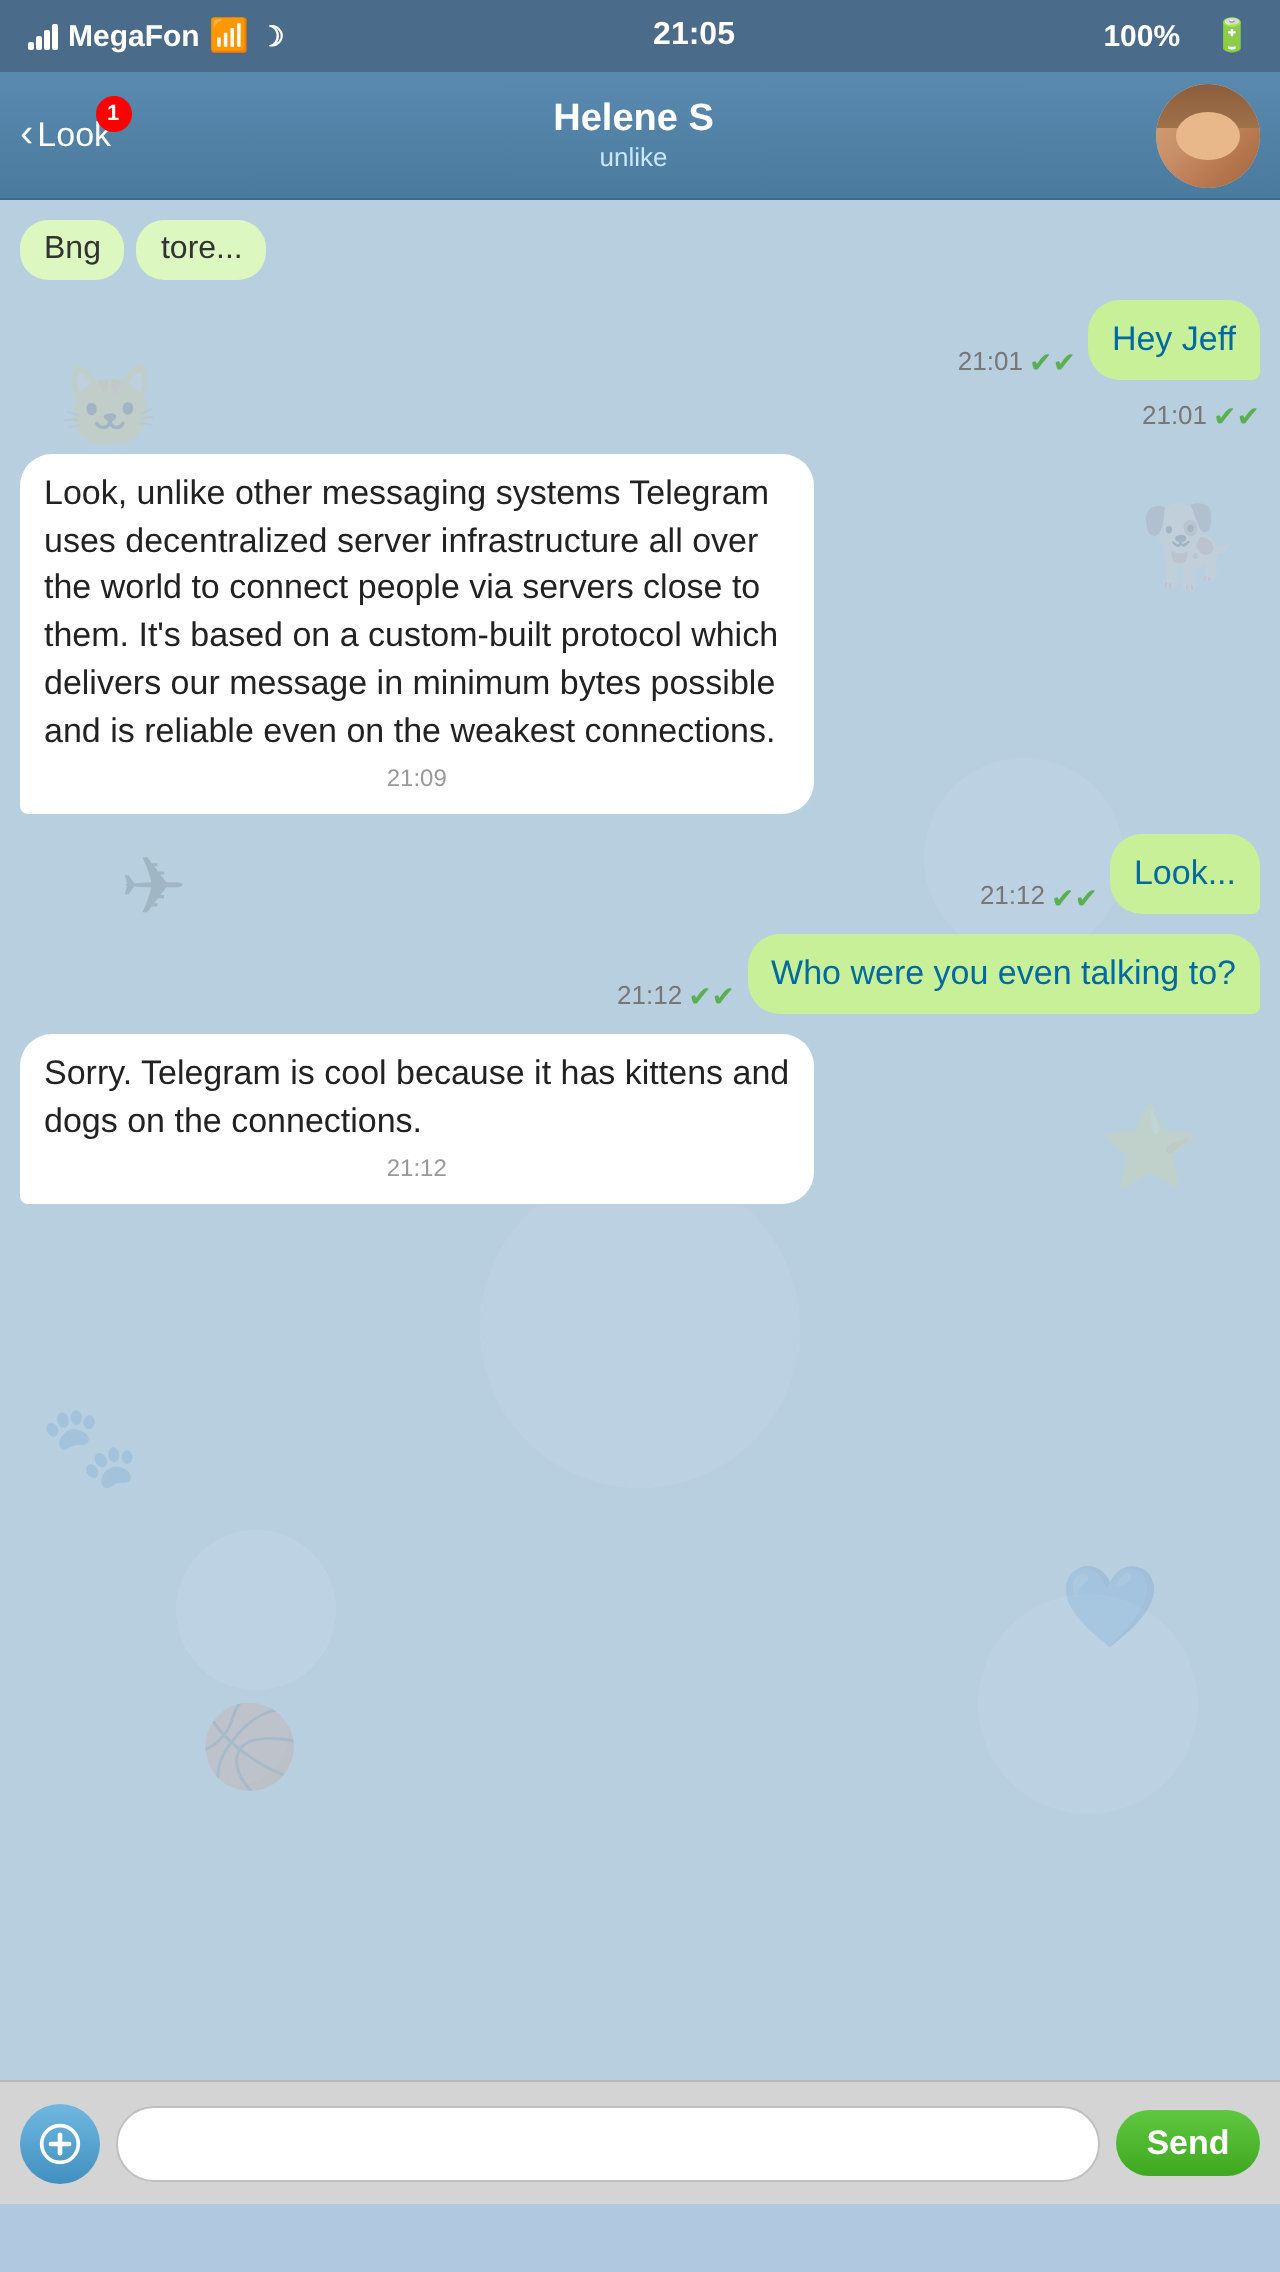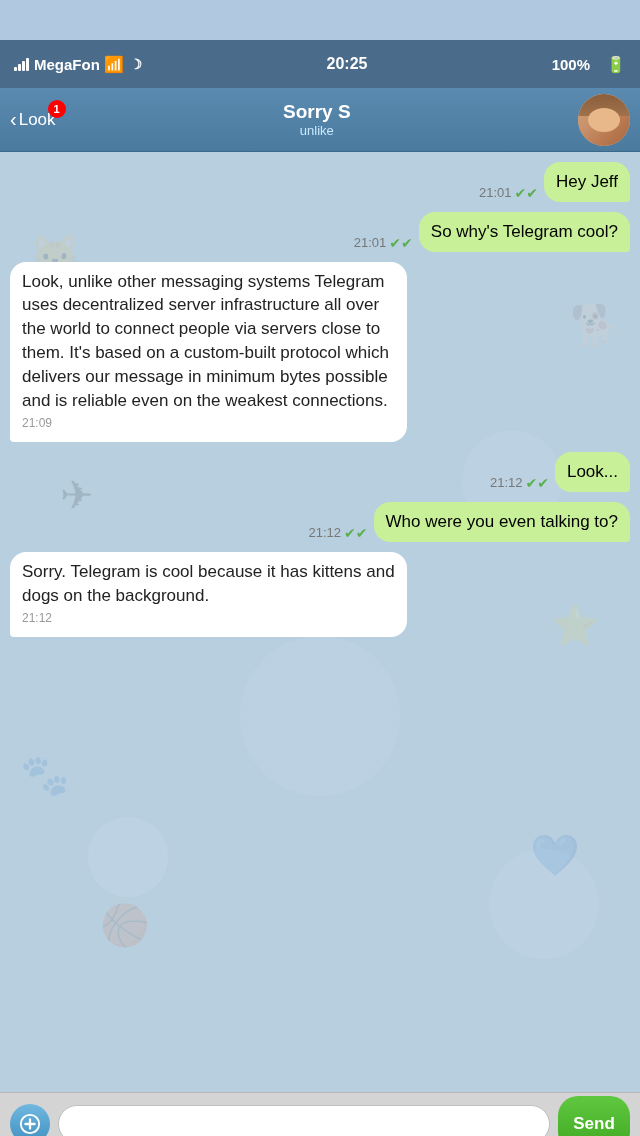--- a/index.html
+++ b/index.html
@@ -9,28 +9,27 @@
       min-height: 1136px;
       font-family: -apple-system, 'Helvetica Neue', Arial, sans-serif;
       background-color: #b0c8e0;
       overflow-x: hidden;
     }
 
     
     .status-bar {
       background: #4a6b8a;
       color: white;
-      height: 48px;
+      height: 36px;
       display: flex;
       align-items: center;
       justify-content: space-between;
       padding: 4px 14px;
       font-size: 15px;
       font-weight: 600;
-      margin-top: 40px;
     }
     .status-left { display: flex; align-items: center; gap: 5px; }
     .status-center { font-size: 16px; font-weight: 600; }
     .status-right { display: flex; align-items: center; gap: 16px; }
 
     
     .nav-bar {
       background: linear-gradient(180deg, #5b8ab0 0%, #4a7a9e 100%);
       height: 64px;
       display: flex;
@@ -163,21 +162,21 @@
     .bubble {
       border-radius: 16px;
       padding: 8px 12px;
       max-width: 80%;
       position: relative;
       font-size: 17px;
       line-height: 1.4;
     }
     .bubble.out {
       background: #c8f098;
-      color: #000000;
+      color: #0369a1;
       border-bottom-right-radius: 4px;
     }
     .bubble.inc {
       background: #ffffff;
       color: #222;
       border-bottom-left-radius: 4px;
     }
     .check-marks {
       color: #5ab050;
       font-size: 14px;
@@ -194,21 +193,21 @@
     .time-label {
       font-size: 13px;
       color: #777;
       white-space: nowrap;
       margin-bottom: 2px;
     }
 
     .bubble-footer {
       display: flex;
       align-items: center;
-      justify-content: flex-start;
+      justify-content: center;
       gap: 3px;
       margin-top: 3px;
     }
     .bubble-footer .time-label { color: #999; font-size: 12px; }
 
     
     .input-bar {
       background: #d4d4d4;
       height: 62px;
       display: flex;
@@ -235,21 +234,21 @@
       height: 38px;
       border-radius: 19px;
       border: 1px solid #c0c0c0;
       background: white;
       padding: 0 14px;
       font-size: 17px;
       outline: none;
     }
     .send-btn {
       width: 72px;
-      height: 56px;
+      height: 33px;
       border-radius: 20px;
       background: linear-gradient(180deg, #60c840 0%, #40a820 100%);
       color: white;
       font-size: 17px;
       font-weight: 600;
       border: none;
       cursor: pointer;
       flex-shrink: 0;
     }
 
@@ -270,73 +269,78 @@
     <div class="signal-bars">
       <span style="height:4px"></span>
       <span style="height:7px"></span>
       <span style="height:10px"></span>
       <span style="height:13px"></span>
     </div>
     <span>MegaFon</span>
     <span style="font-size:16px;">📶</span>
     <span style="font-size:14px;">☽</span>
   </div>
-  <div class="status-center">20:25</div>
+  <div class="status-center">21:05</div>
   <div class="status-right">
     <span>100%</span>
     <span style="font-size:16px;">🔋</span>
   </div>
 </div>
 
 <div class="nav-bar">
   <div class="back-btn">
     <span style="font-size:20px; margin-right:2px;">‹</span>
     <span>Look</span>
     <div class="back-badge">1</div>
   </div>
   <div class="nav-center">
-    <div class="nav-title">Sorry S</div>
+    <div class="nav-title">Helene S</div>
     <div class="nav-subtitle">unlike</div>
   </div>
   <div class="avatar">
     <div class="avatar-inner">
       <div class="avatar-hair"></div>
       <div class="avatar-face"></div>
     </div>
   </div>
 </div>
 
 <div class="chat-area">
 
   <span class="bg-deco" style="left:30px; top:80px;">🐱</span>
   <span class="bg-deco" style="right:20px; top:150px;">🐕</span>
   <span class="bg-deco" style="left:60px; top:320px;">✈</span>
   <span class="bg-deco" style="right:40px; top:450px;">⭐</span>
   <span class="bg-deco" style="left:20px; top:600px;">🐾</span>
   <span class="bg-deco" style="right:60px; top:680px;">💙</span>
   <span class="bg-deco" style="left:100px; top:750px;">🏀</span>
 
+  <div class="partial-msg">
+    <div class="partial-bubble">
+      <span>Bng</span>
+    </div>
+    <div class="partial-bubble">
+      <span>tore...</span>
+    </div>
+  </div>
 
   <div class="msg-row outgoing">
     <div class="msg-with-time out">
       <div class="bubble out">
         <span>Hey Jeff</span>
       </div>
       <div style="display:flex; align-items:center; gap:3px;">
         <span class="time-label">21:01</span>
         <span class="check-marks">✔✔</span>
       </div>
     </div>
   </div>
 
   <div class="msg-row outgoing">
     <div class="msg-with-time out">
-      <div class="bubble out">
-        <span>So why's Telegram cool?</span>
-      </div>
       <div style="display:flex; align-items:center; gap:3px;">
         <span class="time-label">21:01</span>
         <span class="check-marks">✔✔</span>
       </div>
     </div>
   </div>
 
   <div class="msg-row incoming">
     <div style="max-width:80%;">
       <div class="bubble inc">
@@ -368,21 +372,21 @@
       <div style="display:flex; align-items:center; gap:3px;">
         <span class="time-label">21:12</span>
         <span class="check-marks">✔✔</span>
       </div>
     </div>
   </div>
 
   <div class="msg-row incoming">
     <div style="max-width:80%;">
       <div class="bubble inc">
-        <span>Sorry. Telegram is cool because it has kittens and dogs on the background.</span>
+        <span>Sorry. Telegram is cool because it has kittens and dogs on the connections.</span>
         <div class="bubble-footer">
           <span class="time-label">21:12</span>
         </div>
       </div>
     </div>
   </div>
 
 </div>
 
 <div class="input-bar">

